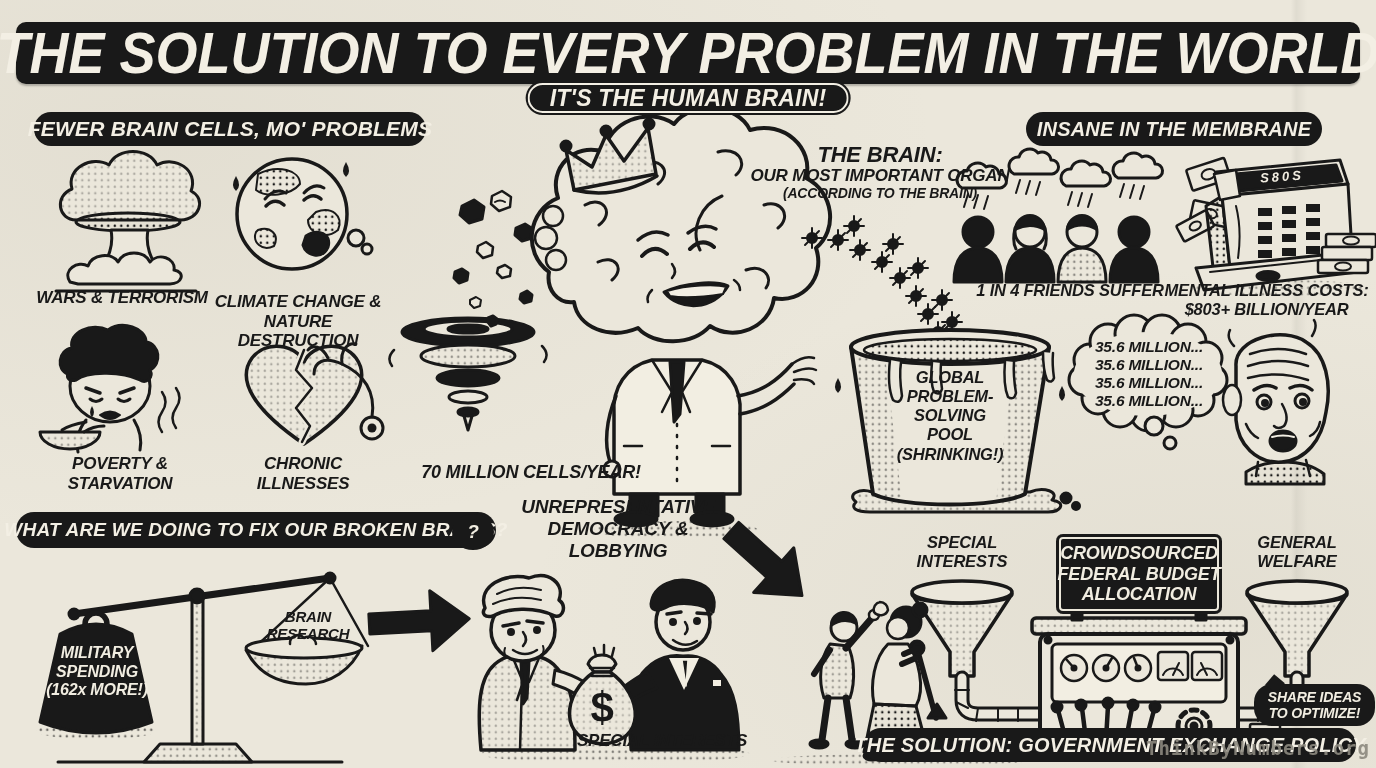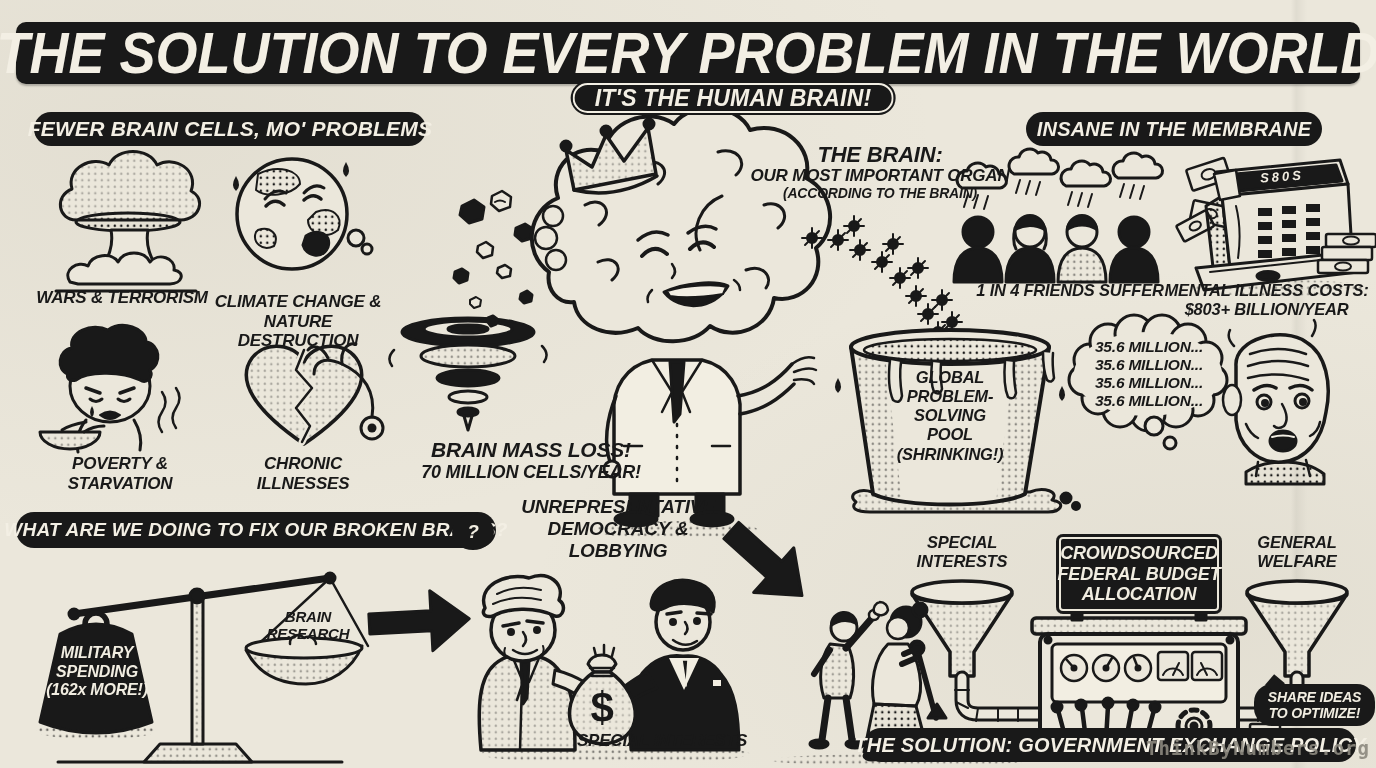--- a/index.html
+++ b/index.html
@@ -13,21 +13,21 @@
   .art{position:absolute;left:0;top:0;z-index:5;}
   .banner{position:absolute;left:16px;top:22px;width:1344px;height:62px;background:#191919;
     border-radius:10px;display:flex;align-items:center;justify-content:center;z-index:10;
     box-shadow:0 2px 2px rgba(0,0,0,.25);}
   .banner-text{font-style:italic;font-weight:bold;font-size:54px;color:#f3efe4;
     white-space:nowrap;transform:scaleY(1.06);letter-spacing:0px;}
   .pill{position:absolute;background:#191919;color:#f3efe4;font-style:italic;font-weight:bold;
     display:flex;align-items:center;justify-content:center;border-radius:19px;
     white-space:nowrap;z-index:12;letter-spacing:.2px;}
   .subtitle{left:50%;transform:translateX(-50%);top:83px;height:30px;padding:0 22px;
-    font-size:23px;box-shadow:inset 0 0 0 2px #f3efe4, 0 0 0 2px #191919;margin-left:45px;}
+    font-size:23px;box-shadow:inset 0 0 0 2px #f3efe4, 0 0 0 2px #191919;}
   .lbl{position:absolute;color:#191919;font-style:italic;font-weight:bold;text-align:center;
     white-space:pre-line;line-height:1.16;letter-spacing:-.2px;z-index:12;}
   .on-ink{color:#f1ede1;}
   .sign{position:absolute;left:1056px;top:534px;width:166px;height:80px;background:#191919;
     border-radius:7px;display:flex;align-items:center;justify-content:center;z-index:12;
     box-shadow:inset 0 0 0 3px #191919, inset 0 0 0 5px #ece8db;}
   .sign .lbl{position:static;}
   .bubble{position:absolute;left:1254px;top:684px;width:121px;height:42px;background:#191919;
     border-radius:18px;display:flex;align-items:center;justify-content:center;z-index:12;}
   .bubble::before{content:"";position:absolute;left:14px;top:-7px;width:14px;height:14px;
@@ -490,21 +490,20 @@
 <div class="pill" style="left:34px;top:112px;width:392px;height:34px;font-size:21px;">FEWER BRAIN CELLS, MO' PROBLEMS</div>
 
 <div class="lbl" style="left:36px;top:288px;width:172px;font-size:17px;">WARS &amp; TERRORISM</div>
 <div class="lbl" style="left:206px;top:292px;width:184px;font-size:17px;">CLIMATE CHANGE &amp;
 NATURE DESTRUCTION</div>
 <div class="lbl" style="left:40px;top:454px;width:160px;font-size:17px;">POVERTY &amp;
 STARVATION</div>
 <div class="lbl" style="left:228px;top:454px;width:150px;font-size:17px;">CHRONIC
 ILLNESSES</div>
 
-<div class="lbl" style="left:386px;top:438px;width:290px;font-size:21px;">BRAIN MASS LOSS!</div>
 <div class="lbl" style="left:386px;top:462px;width:290px;font-size:18px;">70 MILLION CELLS/YEAR!</div>
 
 <div class="lbl" style="left:760px;top:142px;width:240px;font-size:22px;">THE BRAIN:</div>
 <div class="lbl" style="left:742px;top:166px;width:276px;font-size:17px;">OUR MOST IMPORTANT ORGAN</div>
 <div class="lbl" style="left:756px;top:185px;width:248px;font-size:14px;">(ACCORDING TO THE BRAIN)</div>
 
 <div class="lbl" style="left:872px;top:368px;width:156px;font-size:16.5px;">GLOBAL
 PROBLEM-SOLVING
 POOL
 (SHRINKING!)</div>

